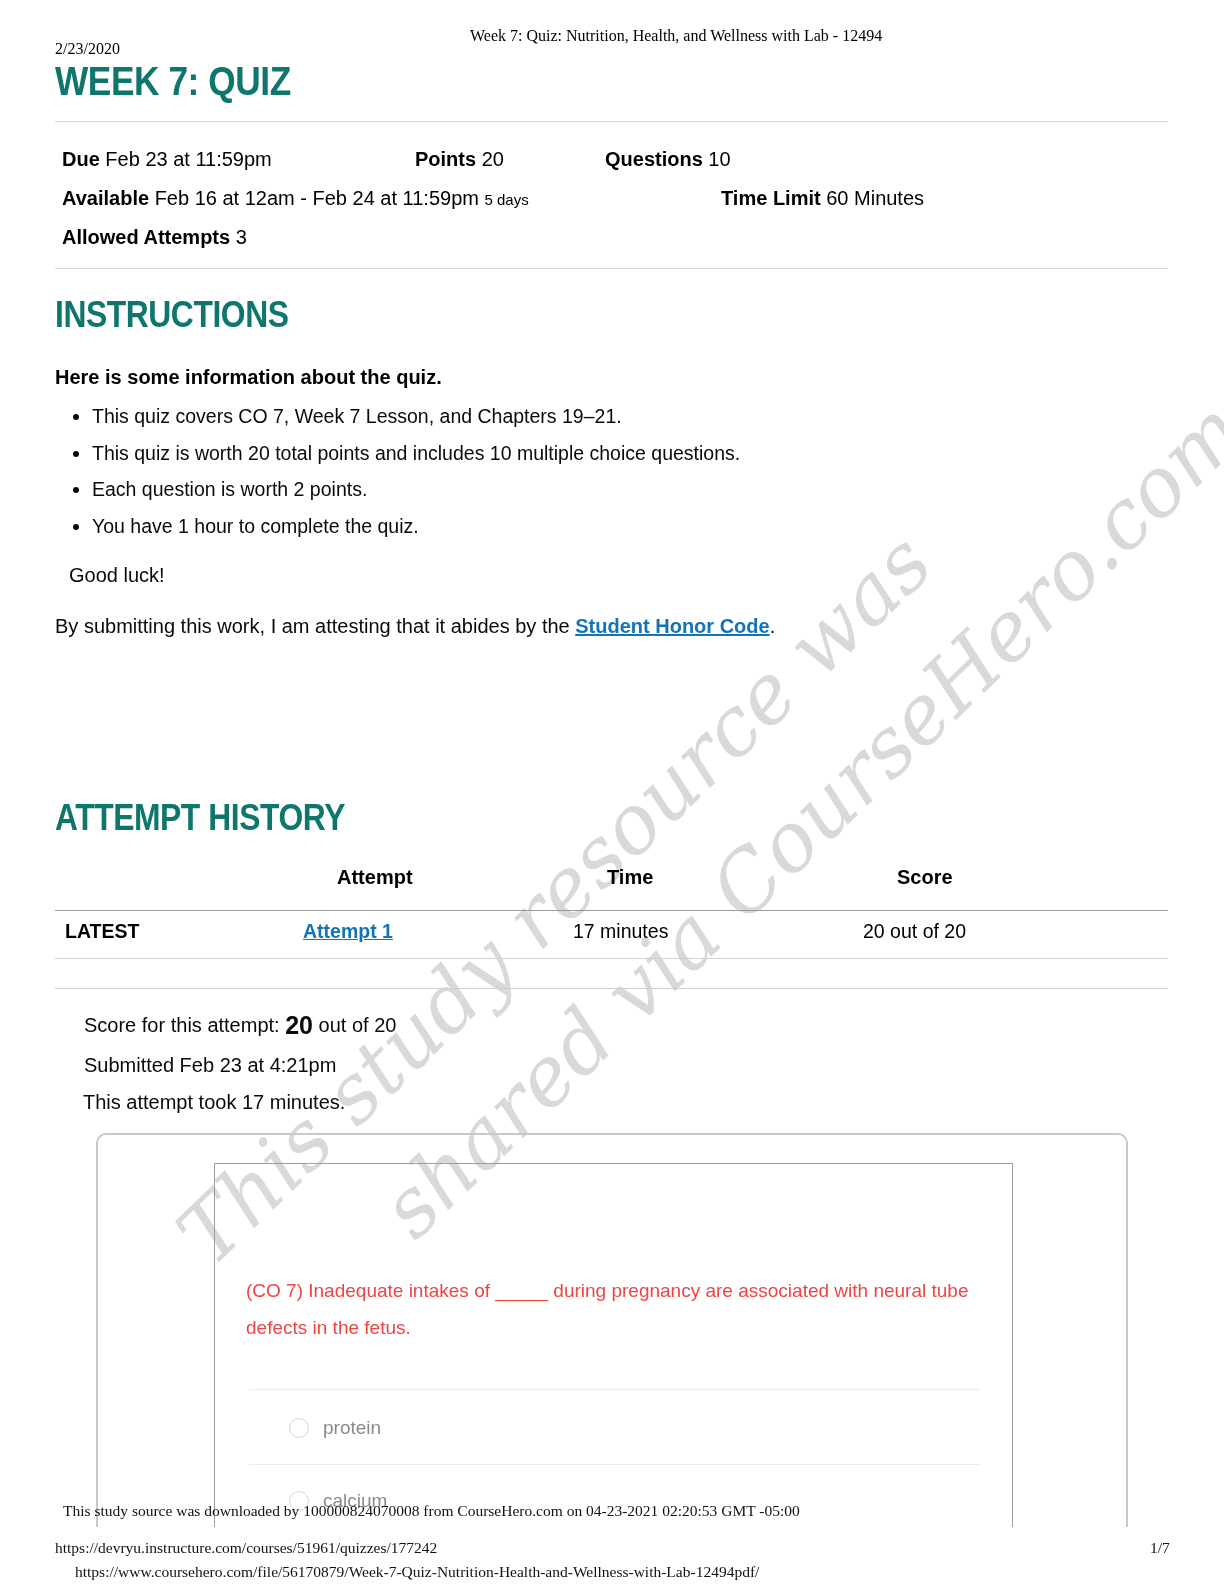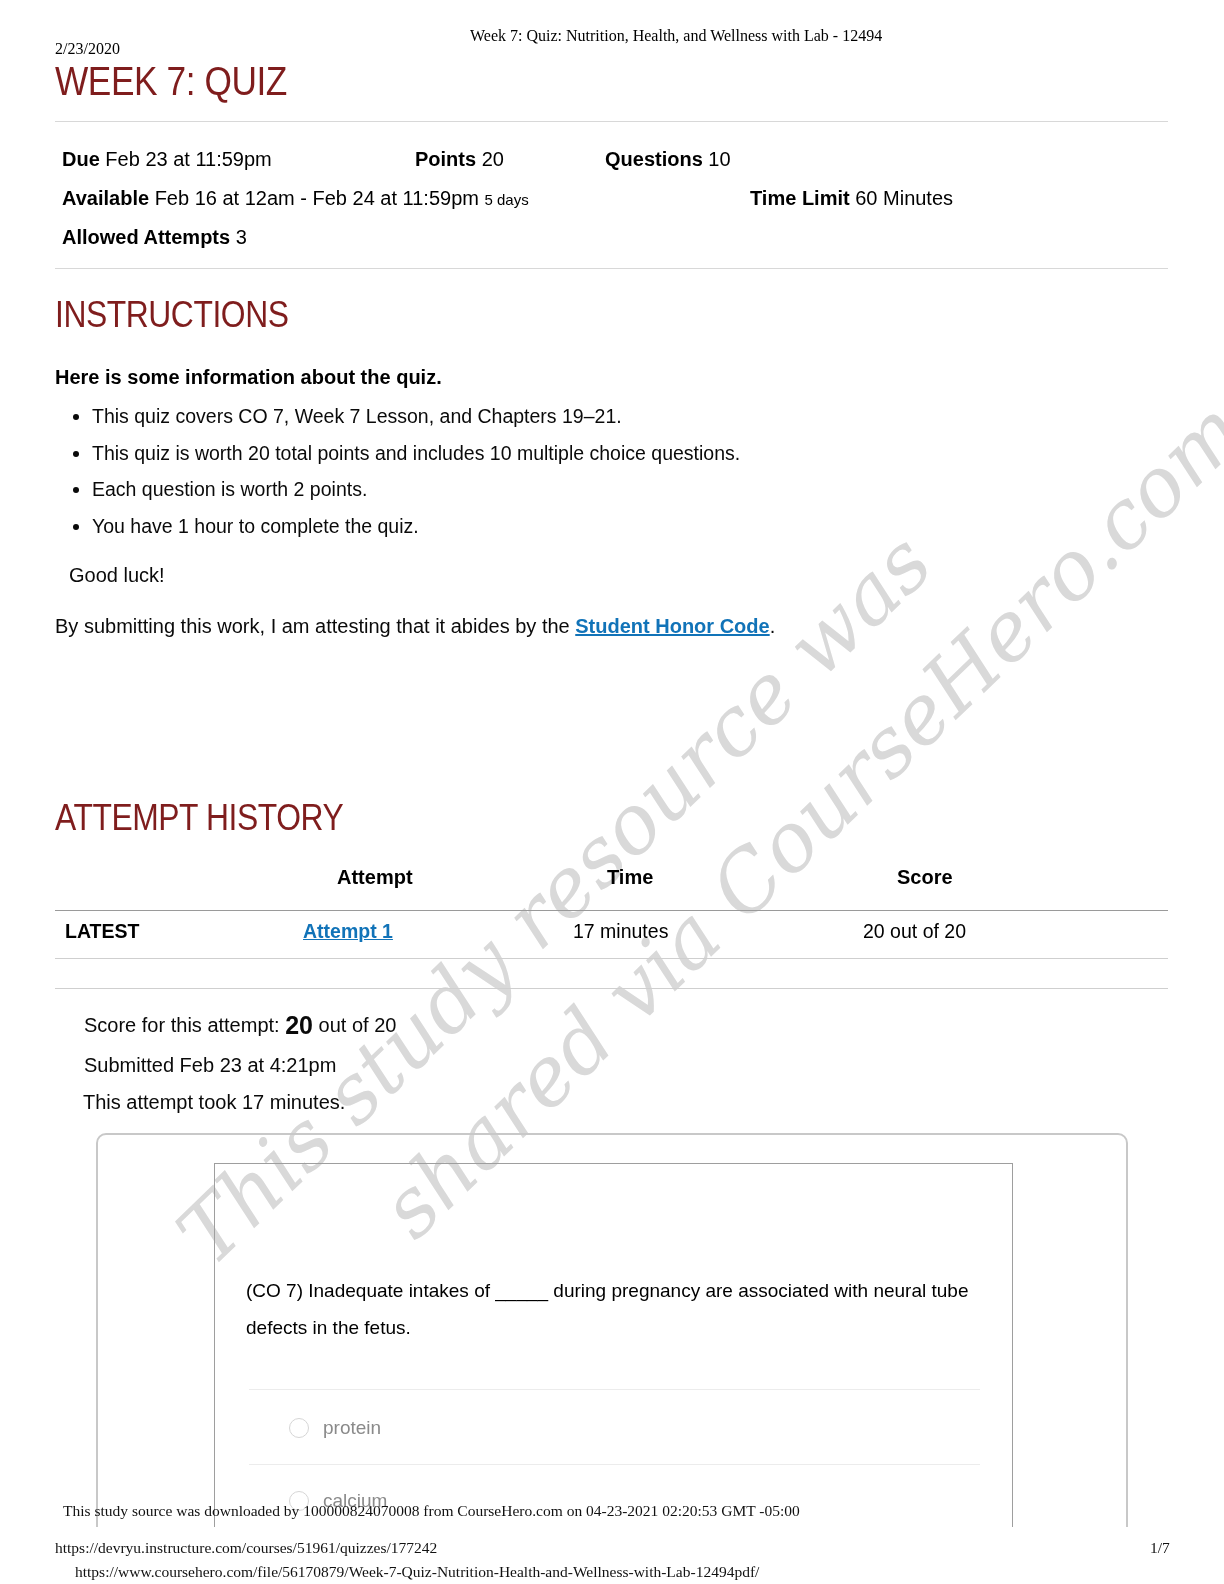--- a/index.html
+++ b/index.html
@@ -16,21 +16,21 @@
   #watermark {
     position:absolute; left:150px; top:1205px; z-index:0;
     transform:rotate(-44deg); transform-origin:0 0;
     font-family:"DejaVu Serif", "Liberation Serif", serif;
     font-style:italic; font-size:82px; line-height:122px;
     color:#d9d9d9; white-space:nowrap;
   }
   #watermark .wm2 { padding-left:165px; }
 
   
-  .cond { font-weight:normal; color:#7f1d1d; }
+  .cond { font-weight:bold; color:#0f766e; }
   .cx { display:inline-block; transform:scaleX(0.86); transform-origin:0 60%;
         letter-spacing:-0.5px; white-space:nowrap; }
 
   .hline { position:absolute; z-index:1; left:55px; width:1113px; height:0;
            border-top:1px solid #d8d8d8; }
 
   .meta-line { left:55px; width:1113px; font-size:20px; line-height:30px; }
   .meta-pair { position:absolute; top:0; white-space:nowrap; }
   .meta-pair b { font-weight:bold; }
   .small-note { font-size:15px; }
@@ -54,21 +54,21 @@
                width:1032px; height:394px; overflow:hidden; }
   #outer-box { position:absolute; left:0; top:0; width:1032px; height:480px;
                border:2px solid #c8c8c8; border-radius:10px; background:transparent; }
   #question-card { position:absolute; left:118px; top:30px; width:799px; height:430px;
                    border:1px solid #9e9e9e; background:transparent; }
   #q-header { position:absolute; left:0; top:0; width:100%; height:71px;
               border-bottom:1px solid #9e9e9e; }
   #q-title { position:absolute; left:34px; top:22px; font-size:23px; font-weight:bold; color:#2d2d2d; }
   #q-pts   { position:absolute; right:38px; top:24px; font-size:20px; color:#5b5b5b; }
   #q-text  { position:absolute; left:31px; top:108px; width:725px;
-             font-size:19px; line-height:37px; color:#000000; }
+             font-size:19px; line-height:37px; color:#ef4444; }
   .opt-divider { position:absolute; left:34px; width:731px; border-top:1px solid #ececec; }
   .radio-circle { position:absolute; width:20px; height:20px; border:1.5px solid #d6d6d6;
                   border-radius:50%; background:transparent; }
   .opt-label { position:absolute; font-size:19px; color:#8a8a8a; }
 
   .footer-text { font-family:"Liberation Serif", serif; font-size:15.5px; color:#111;
                  white-space:nowrap; }
 </style>
 </head>
 <body>
@@ -87,21 +87,21 @@
 
   <div class="hline" style="top:121px;"></div>
 
   <div class="abs meta-line" style="top:144px;">
     <span class="meta-pair" style="left:7px;"><b>Due</b> <span>Feb 23 at 11:59pm</span></span>
     <span class="meta-pair" style="left:360px;"><b>Points</b> <span>20</span></span>
     <span class="meta-pair" style="left:550px;"><b>Questions</b> <span>10</span></span>
   </div>
   <div class="abs meta-line" style="top:183px;">
     <span class="meta-pair" style="left:7px;"><b>Available</b> <span>Feb 16 at 12am - Feb 24 at 11:59pm</span> <span class="small-note">5 days</span></span>
-    <span class="meta-pair" style="left:695px;"><b>Time Limit</b> <span>60 Minutes</span></span>
+    <span class="meta-pair" style="left:666px;"><b>Time Limit</b> <span>60 Minutes</span></span>
   </div>
   <div class="abs meta-line" style="top:222px;">
     <span class="meta-pair" style="left:7px;"><b>Allowed Attempts</b> <span>3</span></span>
   </div>
 
   <div class="hline" style="top:268px;"></div>
 
   <div class="abs cond" style="left:55px; top:294px; font-size:37px; line-height:42px;"><span class="cx">INSTRUCTIONS</span></div>
 
   <div class="abs" style="left:55px; top:366px; font-size:20px; font-weight:bold;">Here is some information about the quiz.</div>

